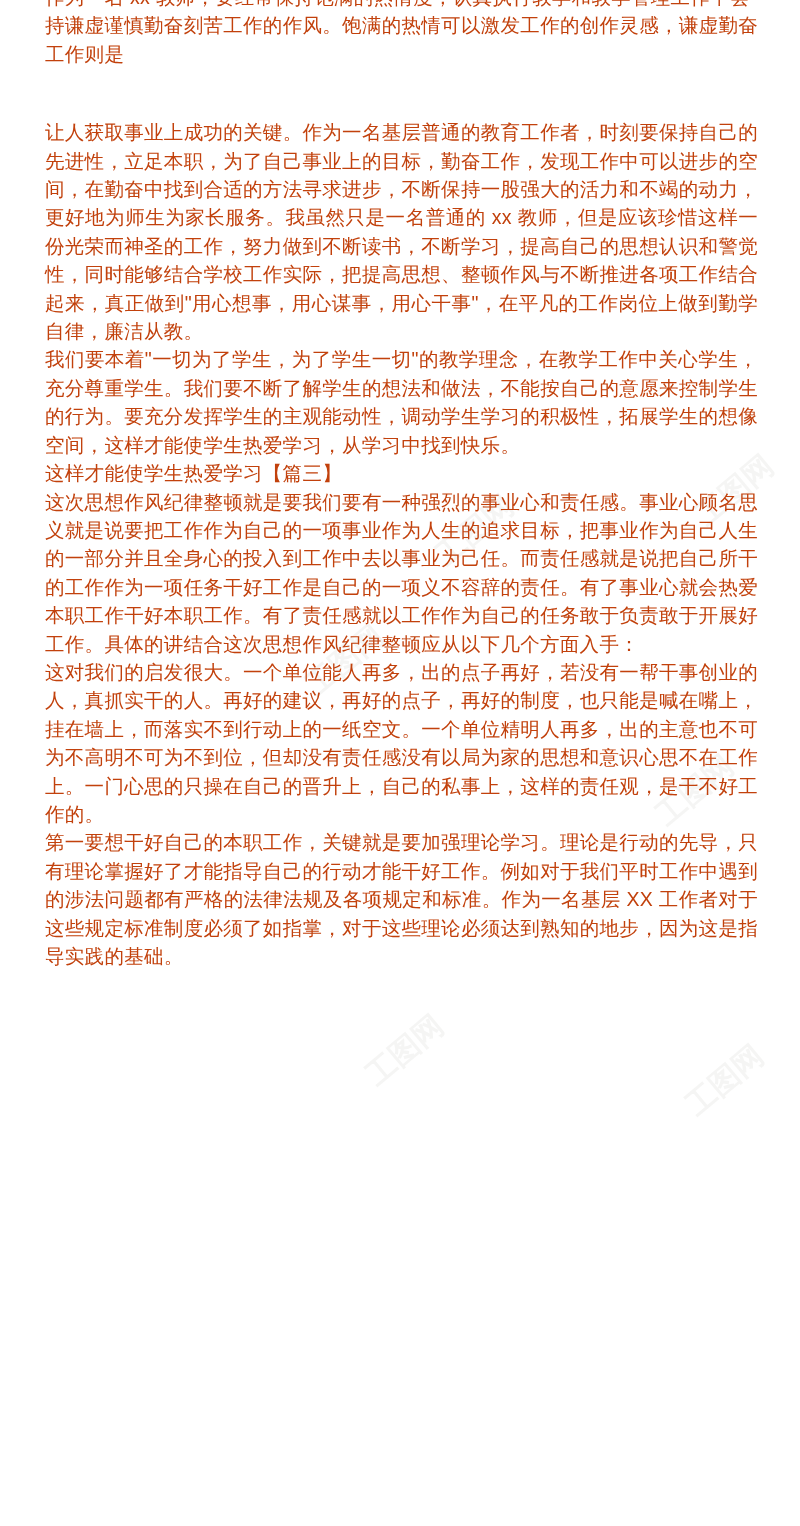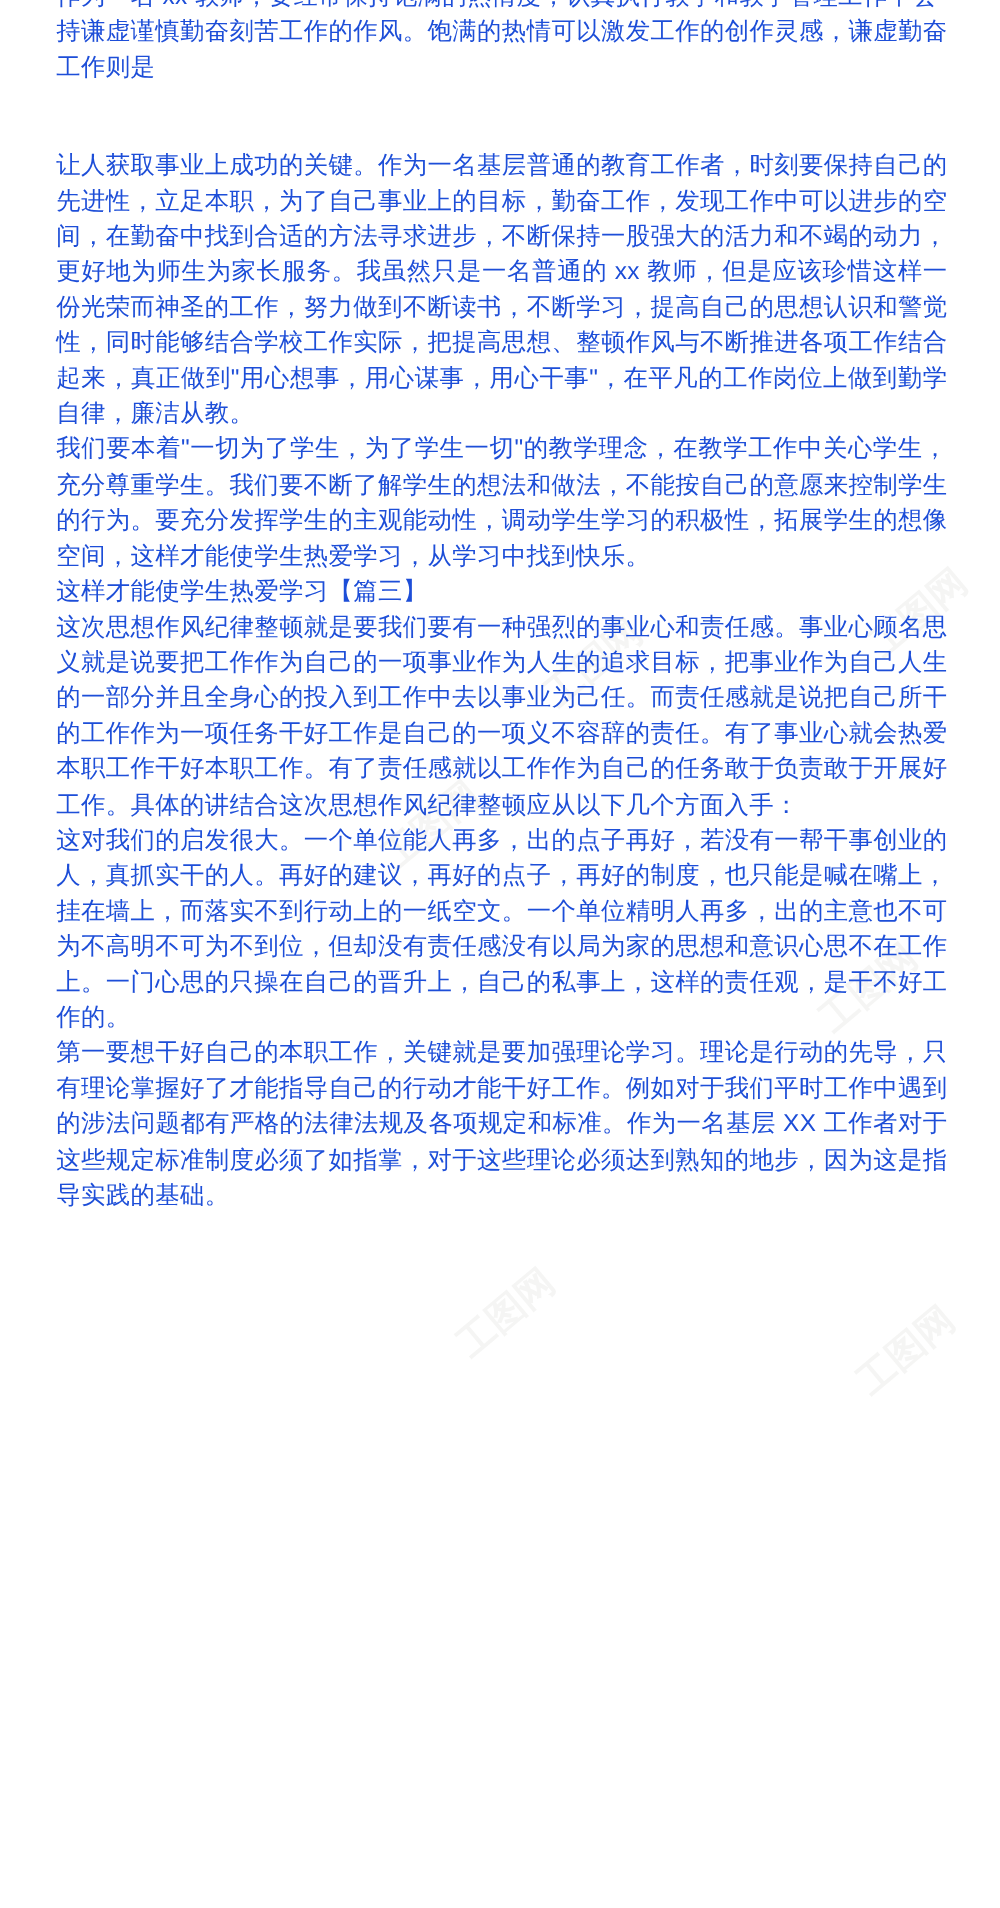--- a/index.html
+++ b/index.html
@@ -21,21 +21,21 @@
   }
   .doc-body {
     position: relative;
     padding: 0 42px 0 45px;
     z-index: 2;
   }
   .doc-body p {
     margin: 0;
     font-size: 19.5px;
     line-height: 28.4px;
-    color: #1d4ed8;
+    color: #c2410c;
     text-align: justify;
     text-align-last: left;
     letter-spacing: 0.3px;
     word-break: break-all;
   }
   
   .clipped-top {
     margin-top: -17px !important;
     white-space: nowrap;
     overflow: hidden;

